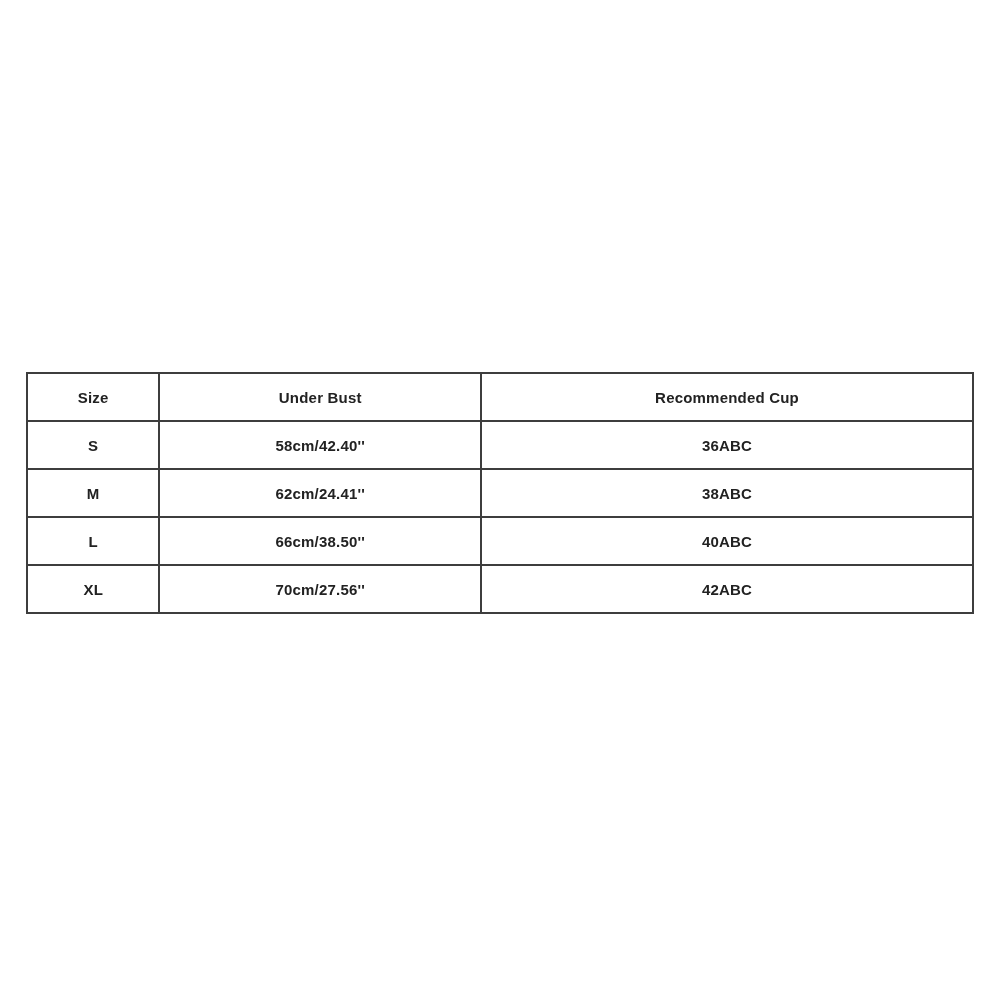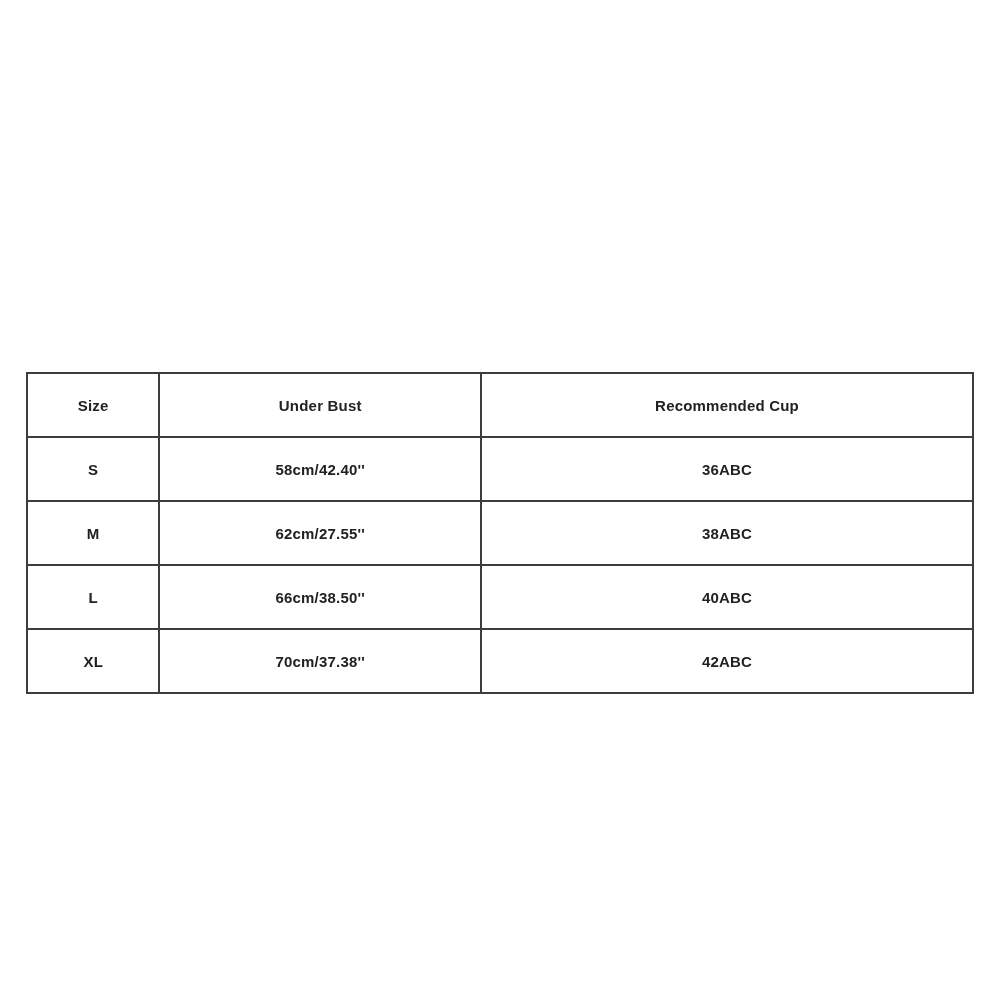--- a/index.html
+++ b/index.html
@@ -25,21 +25,21 @@
   }
   table.size-chart th,
   table.size-chart td {
     border: 2px solid #3d3d3d;
     height: 46px;
     text-align: center;
     vertical-align: middle;
     font-size: 15px;
     font-weight: bold;
     color: #222222;
-    padding: 8px;
+    padding: 0;
     background: #ffffff;
     letter-spacing: 0.2px;
   }
   col.c-size { width: 14%; }
   col.c-bust { width: 34%; }
   col.c-cup  { width: 52%; }
 </style>
 </head>
 <body>
 
@@ -59,29 +59,29 @@
       </tr>
     </thead>
     <tbody>
       <tr>
         <td>S</td>
         <td>58cm/42.40''</td>
         <td>36ABC</td>
       </tr>
       <tr>
         <td>M</td>
-        <td>62cm/27.55''</td>
+        <td>62cm/24.41''</td>
         <td>38ABC</td>
       </tr>
       <tr>
         <td>L</td>
         <td>66cm/38.50''</td>
         <td>40ABC</td>
       </tr>
       <tr>
         <td>XL</td>
-        <td>70cm/37.38''</td>
+        <td>70cm/27.56''</td>
         <td>42ABC</td>
       </tr>
     </tbody>
   </table>
 
 </div>
 
 </body></html>

